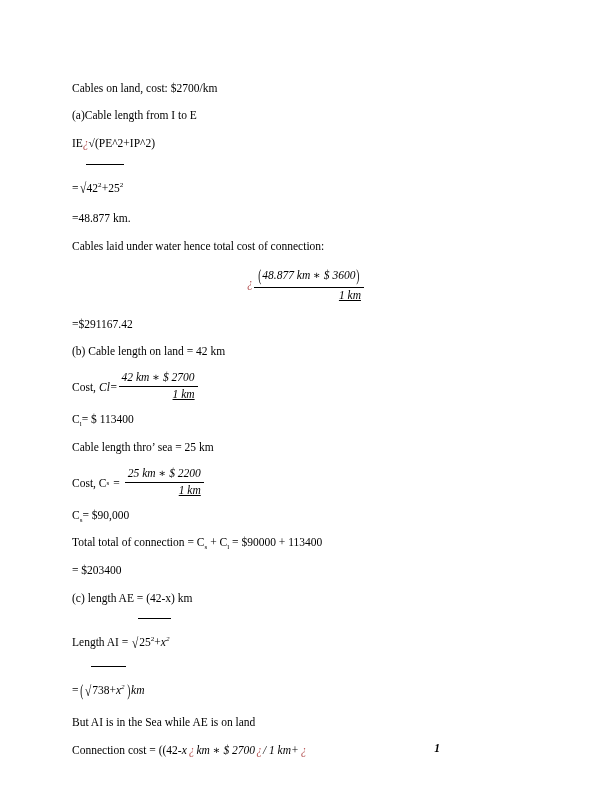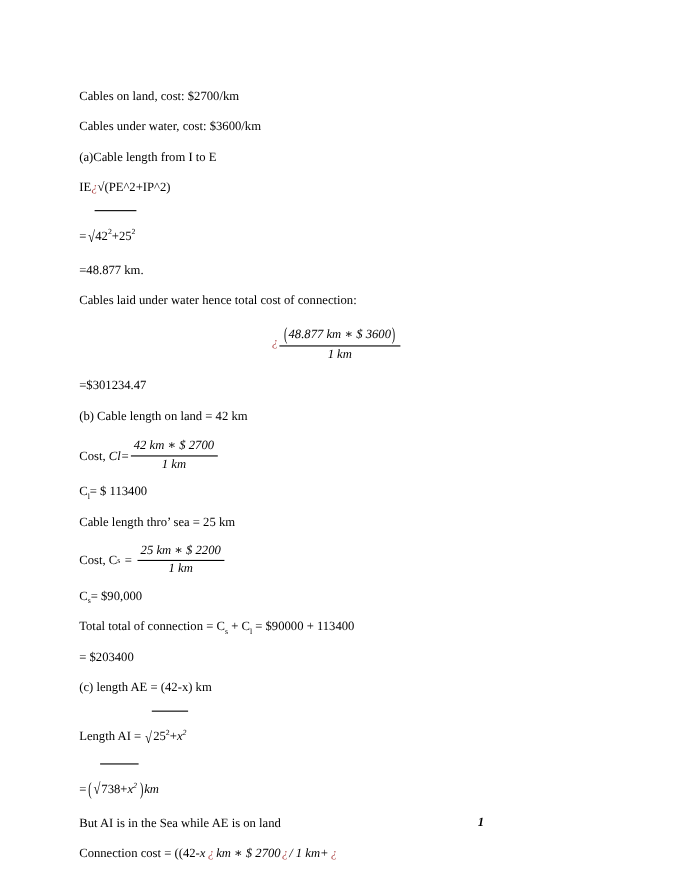--- a/index.html
+++ b/index.html
@@ -77,37 +77,38 @@
     display: inline-block;
     border-top: 1px solid #000;
     padding: 16px 1px 0 1px;
     margin-left: 0px;
   }
 
   
   .frac {
     display: inline-block;
     vertical-align: middle;
-    text-align: center;
+    text-align: right;
     font-style: italic;
     line-height: 1.18;
     margin: 0 1px;
     position: relative;
     top: -0.05em;
   }
   .frac > .num {
     display: block;
     border-bottom: 1px solid #000;
     padding: 0 3px 1px 3px;
     white-space: nowrap;
   }
   .frac > .den {
     display: block;
     padding: 1px 3px 0 3px;
     white-space: nowrap;
+    text-decoration: underline;
   }
 
   .line-frac {
     font-size: 11.5px;
     margin: 0 0 10px 0;
     white-space: nowrap;
     display: flex;
     align-items: center;
   }
   .line-frac .lead {
@@ -141,41 +142,40 @@
 </head>
 <body>
 
 <div class="page">
   <div class="content">
 
     <div class="heading"></div>
 
     <div class="line">Cables on land, cost:  $2700/km</div>
 
-    <div class="line">Cables under water, cost: $3600/km</div>
 
     <div class="line">(a)Cable length from I to E</div>
 
     <div class="line">
       <span>IE</span><span class="redq">¿</span><span>√(PE^2+IP^2)</span>
     </div>
 
     <div class="line">
       <span>=</span><span class="radical"><span class="surd">√</span><span class="rad-body"><span>42</span><sup class="exp">2</sup><span>+</span><span>25</span><sup class="exp">2</sup></span></span>
     </div>
 
     <div class="line">=48.877 km.</div>
 
     <div class="line">Cables laid under water hence total cost of connection:</div>
 
     <div class="center-frac">
       <span class="redq">¿</span><span class="frac"><span class="num"><span class="delim">(</span><span>48.877 km ∗ $ 3600</span><span class="delim">)</span></span><span class="den">1 km</span></span>
     </div>
 
-    <div class="line">=$301234.47</div>
+    <div class="line">=$291167.42</div>
 
     <div class="line">(b) Cable length on land = 42 km</div>
 
     <div class="line-frac">
       <span class="lead">Cost</span>
         <span class="lead">,</span>
         <span class="lead mi" style="margin-left:3px;font-family:Liberation Serif, serif;">Cl</span>
         <span class="lead mi">=</span>
         <span class="frac">
           <span class="num">42 km ∗ $ 2700</span>

